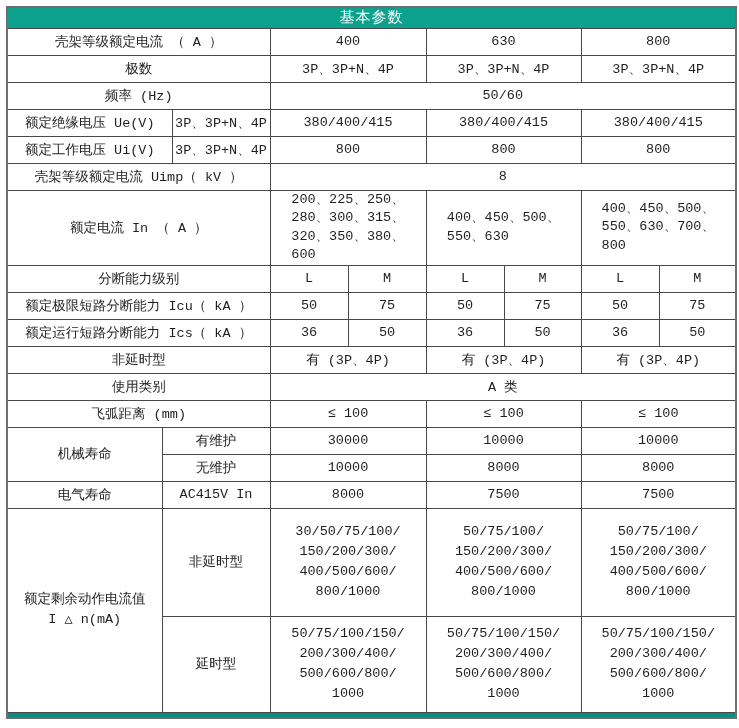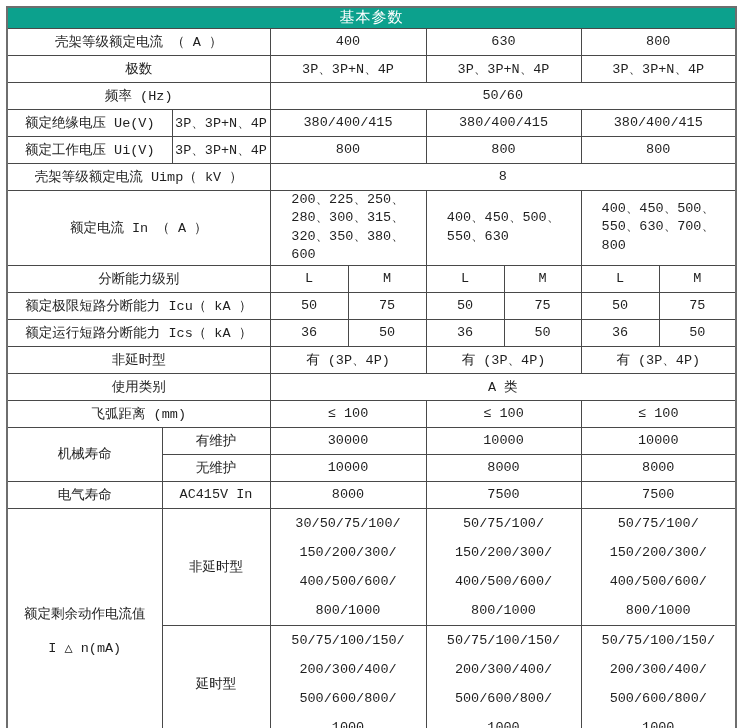--- a/index.html
+++ b/index.html
@@ -11,25 +11,25 @@
   td{border:1px solid #494949;text-align:center;vertical-align:middle;
      font-size:13.5px;padding:0;overflow:hidden;}
   tr.r-title{height:21px;}
   tr.r{height:27px;}
   tr.r-in{height:75px;}
   tr.r-nd{height:108px;}
   tr.r-d{height:96px;}
   tr.r-foot{height:6px;}
   td.title{background:#0ca18d;color:#ffffff;font-size:15px;letter-spacing:1px;}
   td.foot{background:#0c8c7d;}
-  td.ml{white-space:pre-line;line-height:29px;}
+  td.ml{white-space:pre-line;line-height:20px;}
   td.inlist{text-align:center;}
   .leftblock{display:inline-block;text-align:left;white-space:pre-line;
              line-height:18.5px;font-size:13.5px;}
-  .lbl2 div{line-height:20px;margin-top:14px;}
+  .lbl2 div{line-height:20px;}
 </style>
 </head>
 <body>
 
 <div id="page">
   <table class="spec">
     <colgroup>
       <col style="width:155px">
         <col style="width:10px">
         <col style="width:98px">

